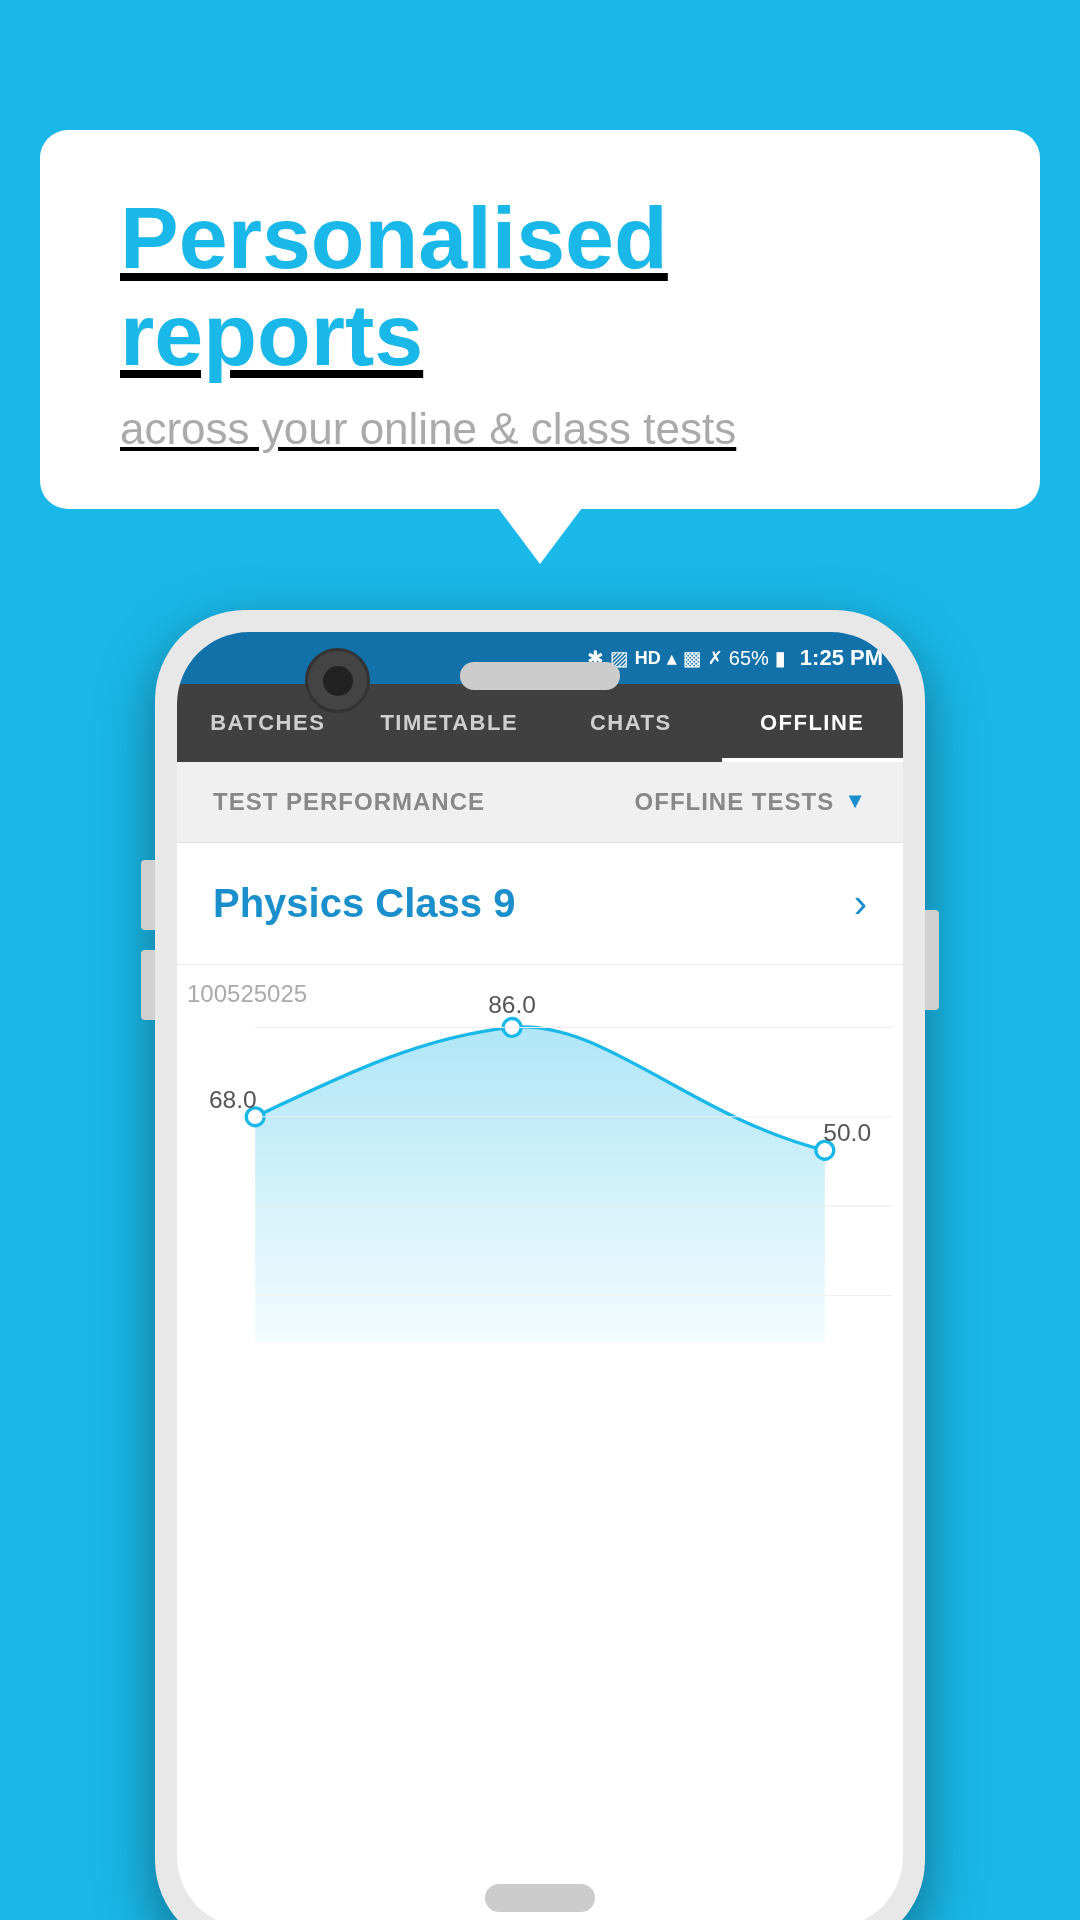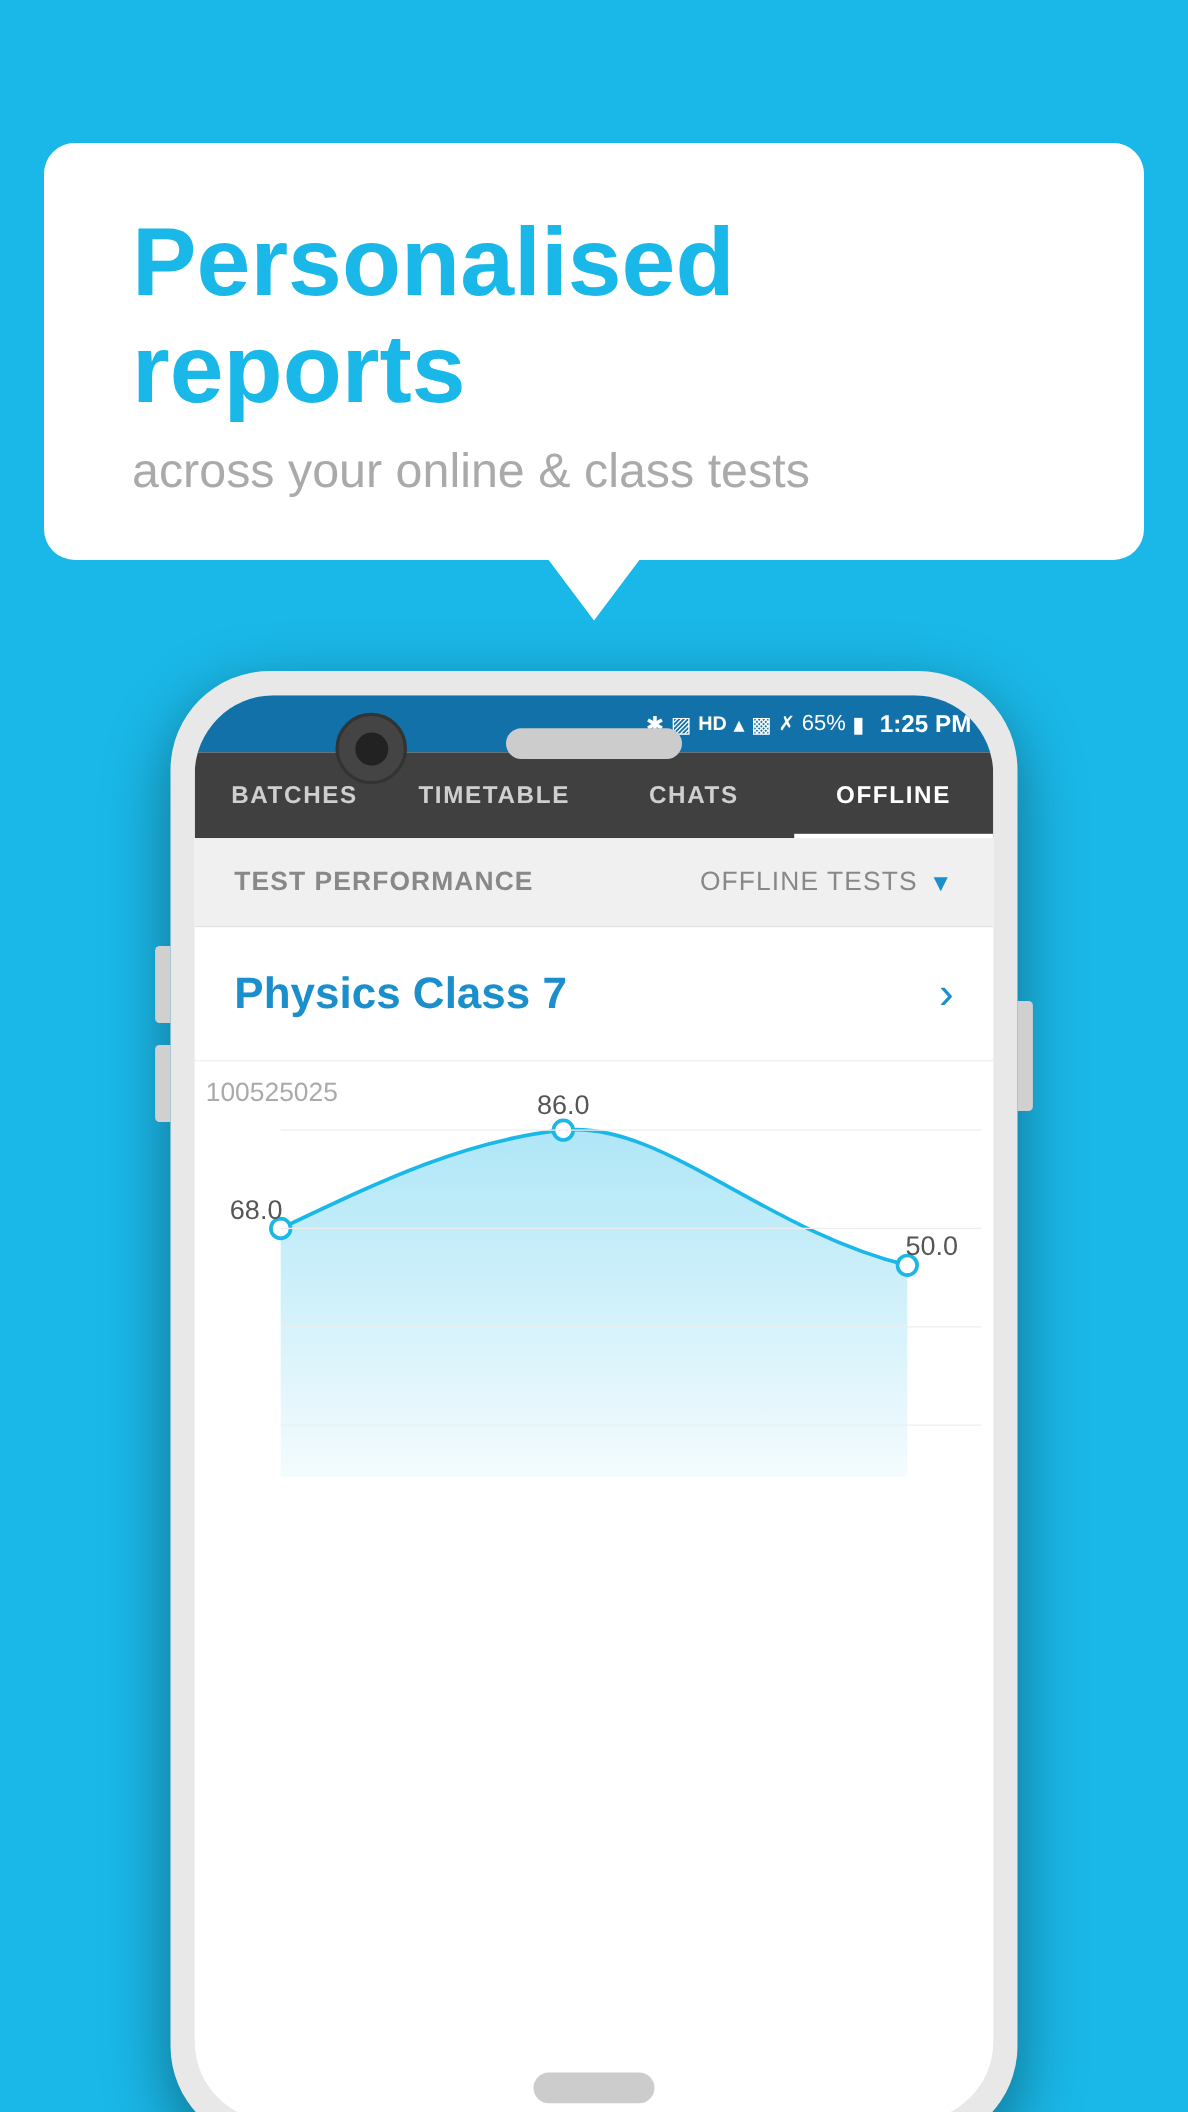--- a/index.html
+++ b/index.html
@@ -16,20 +16,21 @@
     
     .speech-bubble {
       position: absolute;
       top: 130px;
       left: 40px;
       right: 40px;
       background: white;
       border-radius: 28px;
       padding: 60px 80px 55px 80px;
       z-index: 10;
+      text-decoration: underline;
     }
 
     .speech-bubble::after {
       content: '';
       position: absolute;
       bottom: -55px;
       left: 50%;
       transform: translateX(-50%);
       width: 0;
       height: 0;
@@ -254,24 +255,24 @@
 
     .section-label {
       font-size: 24px;
       font-weight: 600;
       color: #888;
       letter-spacing: 1px;
     }
 
     .dropdown-trigger {
       display: flex;
-      align-items: flex-end;
+      align-items: flex-start;
       gap: 10px;
       font-size: 24px;
-      font-weight: 400;
+      font-weight: 700;
       color: #888;
       letter-spacing: 1px;
       cursor: pointer;
     }
 
     .chevron-down {
       font-size: 22px;
       color: #1a8fcc;
     }
 
@@ -418,21 +419,21 @@
 
     <div class="section-header">
       <div class="section-label">TEST PERFORMANCE</div>
       <div class="dropdown-trigger">
         <span>OFFLINE TESTS</span>
         <span class="chevron-down">▼</span>
       </div>
     </div>
 
     <div class="class-row">
-      <div class="class-name">Physics Class 7</div>
+      <div class="class-name">Physics Class 9</div>
       <div class="class-arrow">›</div>
     </div>
 
     <div class="chart-container">
       <div class="chart-y-labels">
         <span class="y-label">100</span>
         <span class="y-label">52</span>
         <span class="y-label">50</span>
         <span class="y-label">25</span>
       </div>

